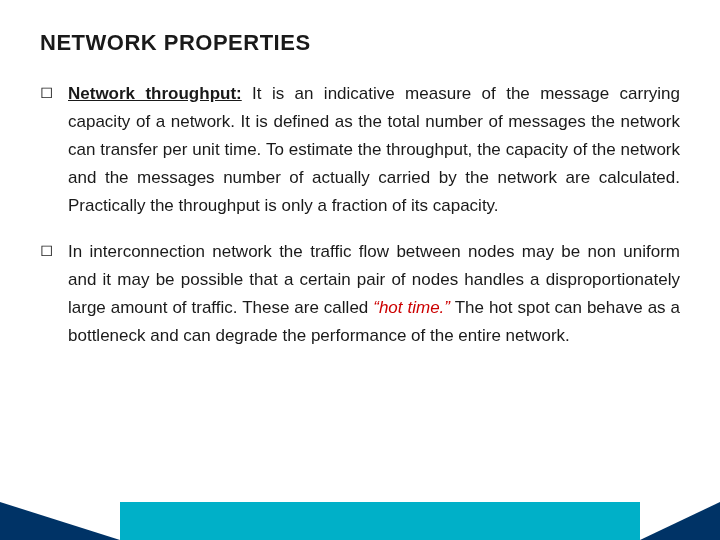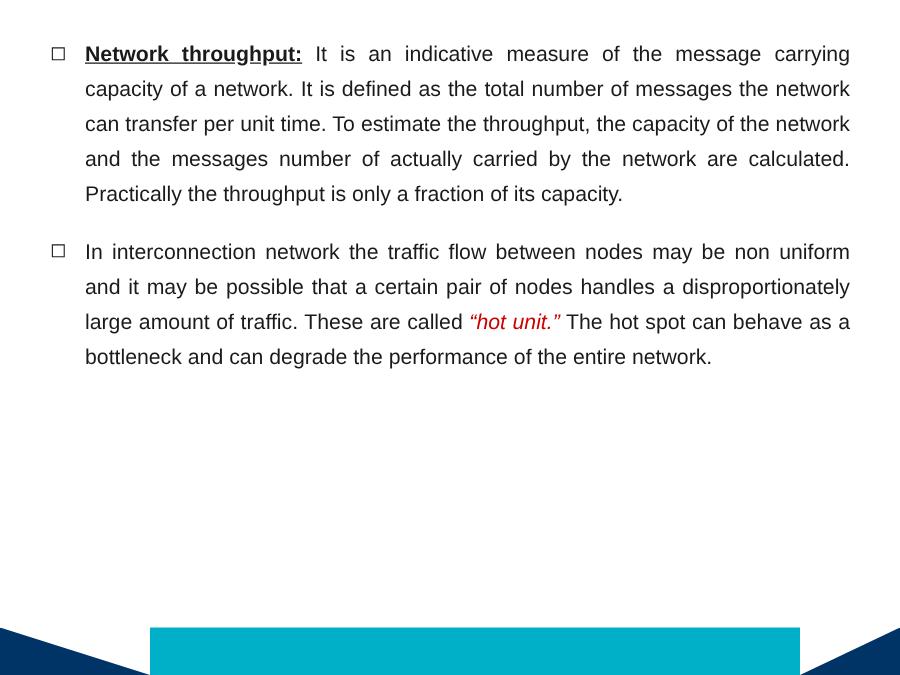--- a/index.html
+++ b/index.html
@@ -101,34 +101,35 @@
       height: 100%;
       background: #003366;
       clip-path: polygon(0 100%, 100% 0, 100% 100%);
     }
   </style>
 </head>
 <body>
 
 <div class="slide">
 
+  <div class="title">NETWORK PROPERTIES</div>
 
   <div class="content">
 
     <div class="bullet-item">
       <div class="bullet-marker">◻</div>
       <div class="bullet-text">
         <span class="term-bold">Network throughput:</span><span> It is an indicative measure of the message carrying capacity of a network. It is defined as the total number of messages the network can transfer per unit time. To estimate the throughput, the capacity of the network and the messages number of actually carried by the network are calculated. Practically the throughput is only a fraction of its capacity.</span>
       </div>
     </div>
 
     <div class="bullet-item">
       <div class="bullet-marker">◻</div>
       <div class="bullet-text">
-        <span>In interconnection network the traffic flow between nodes may be non uniform and it may be possible that a certain pair of nodes handles a disproportionately large amount of traffic. These are called </span><span class="hot-spot">“hot unit.”</span><span> The hot spot can behave as a bottleneck and can degrade the performance of the entire network.</span>
+        <span>In interconnection network the traffic flow between nodes may be non uniform and it may be possible that a certain pair of nodes handles a disproportionately large amount of traffic. These are called </span><span class="hot-spot">“hot time.”</span><span> The hot spot can behave as a bottleneck and can degrade the performance of the entire network.</span>
       </div>
     </div>
 
   </div>
 
   <div class="bottom-bar">
     <div class="bar-dark-blue"></div>
     <div class="bar-teal"></div>
     <div class="bar-right-dark"></div>
   </div>

